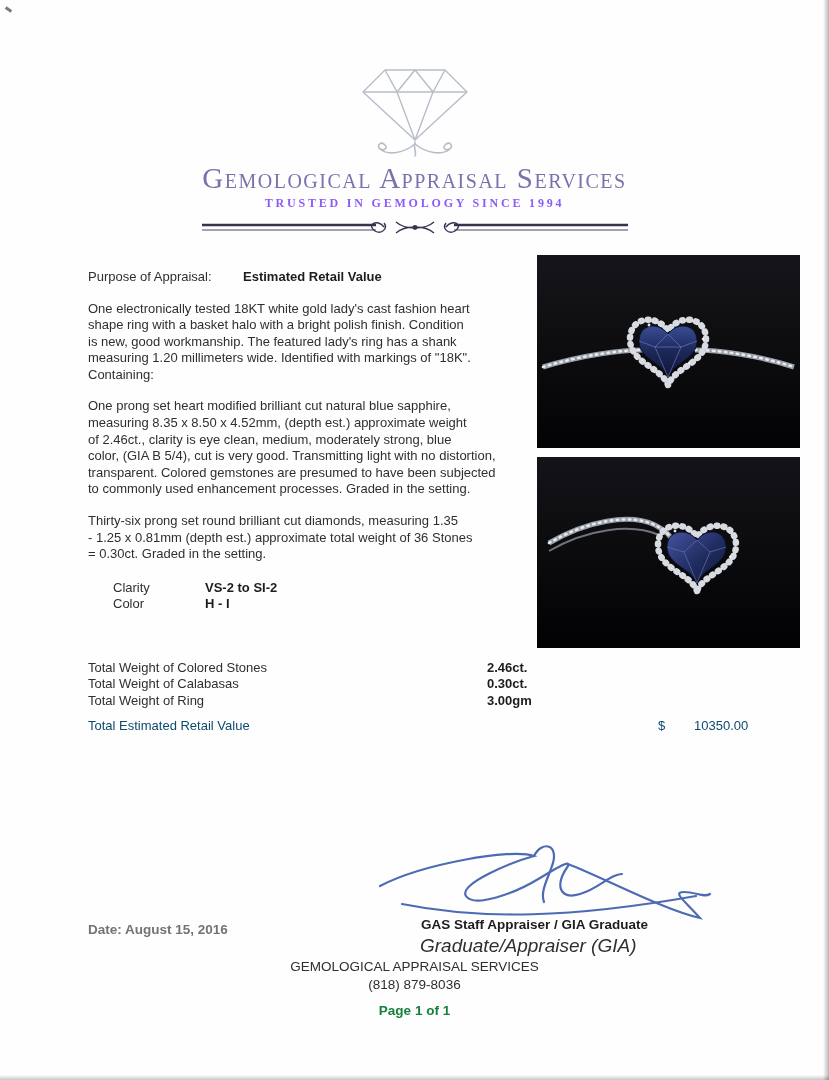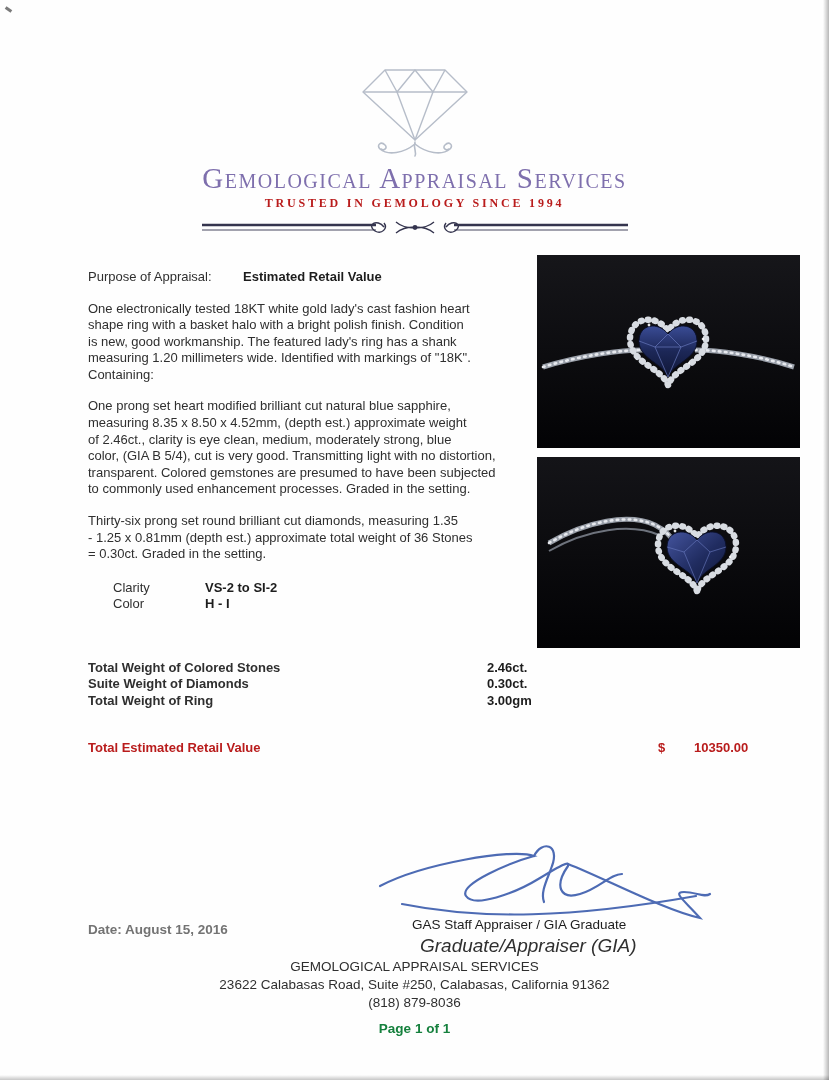--- a/index.html
+++ b/index.html
@@ -15,21 +15,21 @@
   .scan-artifact { position:absolute; top:8px; left:5px; width:7px; height:3px;
     background:#222; transform:rotate(35deg); opacity:.6; }
 
   
   header { padding-top:56px; text-align:center; }
   .logo-svg { display:block; margin:0 auto; }
   .org-title {
     margin-top:2px; font-family:"Liberation Serif", serif; font-size:29px;
     font-variant-caps:small-caps; letter-spacing:1.5px; color:#7e6fad;
   }
-  .tagline { margin-top:1px; font-size:12px; letter-spacing:2.8px; color:#b91c1c;
+  .tagline { margin-top:1px; font-size:12px; letter-spacing:2.8px; color:#8b5cf6;
     font-family:"Liberation Serif", serif; font-weight:bold; }
   .rule-svg { display:block; margin:5px auto 0 auto; }
 
   
   .photos { position:absolute; top:255px; left:537px; width:263px; }
   .photo { width:263px; background:#0a0a0c; }
   .photo + .photo { margin-top:9px; }
   .photo svg { display:block; }
 
   
@@ -40,33 +40,33 @@
 
   .para { margin:15px 0 0 0; white-space:pre-line; line-height:16.6px; }
 
   .grading { margin:17px 0 0 25px; }
   .g-row { line-height:16.5px; }
   .g-label { display:inline-block; width:92px; }
   .g-value { font-weight:bold; color:#1d1d1d; }
 
   .totals { margin-top:47px; width:640px; }
   .t-row { line-height:16.5px; }
-  .t-label { display:inline-block; width:399px;font-weight:bold; }
+  .t-label { display:inline-block; width:399px; }
   .t-value { font-weight:bold; color:#1d1d1d; }
 
-  .retail { position:relative; margin-top:30px; font-weight:bold; color:#b91c1c;
+  .retail { position:relative; margin-top:8px; font-weight:normal; color:#0c4a6e;
     width:672px; line-height:17px; }
   .retail-cur { position:absolute; left:570px; }
   .retail-amt { position:absolute; left:606px; }
 
   
   .signature { position:absolute; top:836px; left:362px; width:355px; height:88px; }
   .sign-block { position:absolute; top:915px; left:0; width:829px; }
   .date-line { position:absolute; left:88px; top:7px; font-weight:bold; color:#737373; font-size:13.5px; }
-  .signer-1 { position:absolute; left:412px; top:2px; font-weight:normal; color:#1d1d1d; font-size:13.5px; }
+  .signer-1 { position:absolute; left:421px; top:2px; font-weight:bold; color:#1d1d1d; font-size:13.5px; }
   .signer-2 { position:absolute; left:420px; top:20px; font-style:italic; font-size:19px; }
 
   footer { position:absolute; top:958px; left:0; width:829px; text-align:center; }
   .f-org { font-size:13.5px; line-height:18px; }
   .f-addr, .f-phone { font-size:13.5px; line-height:18px; }
   .f-page { margin-top:9px; font-weight:bold; color:#15803d; font-size:13.5px; }
 </style>
 </head>
 <body>
 
@@ -181,21 +181,21 @@
       <div class="g-row">
         <span class="g-label">Color</span><span class="g-value">H - I</span>
       </div>
     </div>
 
     <div class="totals">
       <div class="t-row">
         <span class="t-label">Total Weight of Colored Stones</span><span class="t-value">2.46ct.</span>
       </div>
       <div class="t-row">
-        <span class="t-label">Suite Weight of Diamonds</span><span class="t-value">0.30ct.</span>
+        <span class="t-label">Total Weight of Calabasas</span><span class="t-value">0.30ct.</span>
       </div>
       <div class="t-row">
         <span class="t-label">Total Weight of Ring</span><span class="t-value">3.00gm</span>
       </div>
     </div>
 
     <div class="retail">
       <span>Total Estimated Retail Value</span>
       <span class="retail-cur">$</span>
       <span class="retail-amt">10350.00</span>
@@ -212,20 +212,19 @@
   </svg>
 
   <div class="sign-block">
     <div class="date-line">Date: August 15, 2016</div>
     <div class="signer-1">GAS Staff Appraiser / GIA Graduate</div>
     <div class="signer-2">Graduate/Appraiser (GIA)</div>
   </div>
 
   <footer>
     <div class="f-org">GEMOLOGICAL APPRAISAL SERVICES</div>
-    <div class="f-addr">23622 Calabasas Road, Suite #250, Calabasas, California 91362</div>
     <div class="f-phone">(818) 879-8036</div>
     <div class="f-page">Page 1 of 1</div>
   </footer>
 
   <div class="scan-edge-right"></div>
   <div class="scan-edge-bottom"></div>
 </div>
 
 </body></html>

